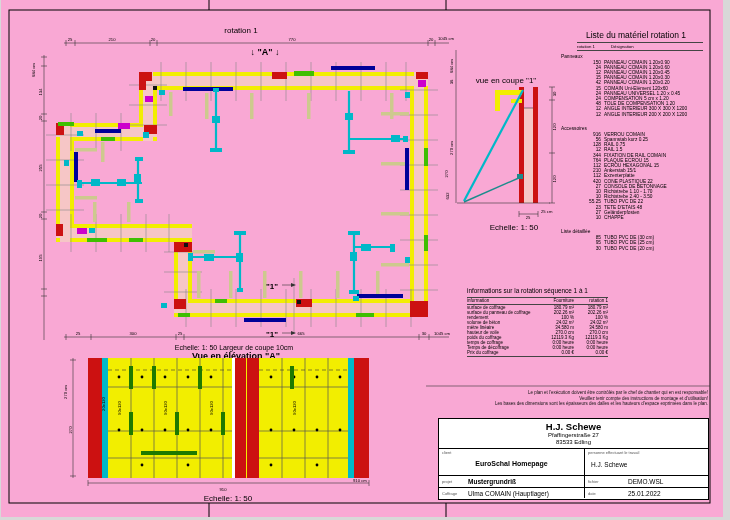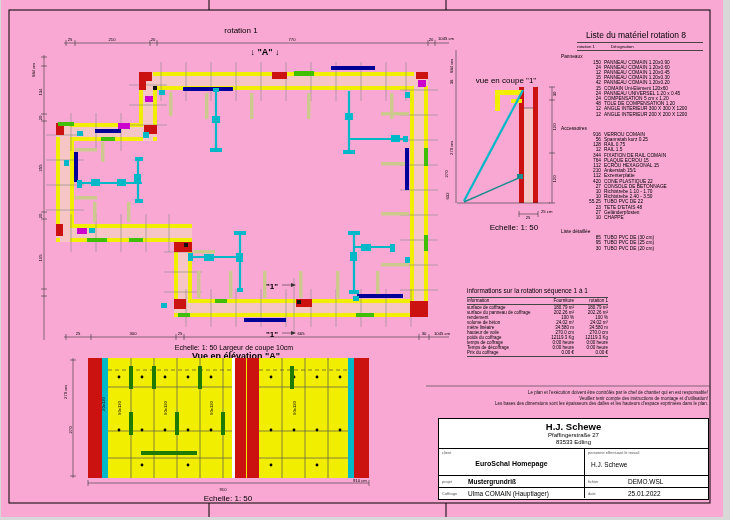--- a/index.html
+++ b/index.html
@@ -329,21 +329,21 @@
       <text class="s4" transform="rotate(-90 66 392)" x="66" y="392" text-anchor="middle">270 cm</text>
       <text class="s4" transform="rotate(-90 71 430)" x="71" y="430" text-anchor="middle">270</text>
       <text class="s4" x="222" y="491" text-anchor="middle">910</text>
       <text class="s4" x="352" y="482">910 cm</text>
     </g>
     <text class="s8" x="227" y="501" text-anchor="middle">Echelle: 1: 50</text>
   </g>
 </svg>
 
 <div class="mat">
-  <div class="mat-title">Liste du matériel  rotation 8</div>
+  <div class="mat-title">Liste du matériel  rotation 1</div>
   <div class="mat-sub">
     <span>rotation 1</span>
     <span>Désignation</span>
   </div>
   <div>
 
       <div class="mat-section">
         <div class="mat-sec-label">Panneaux</div>
         <div>
 

